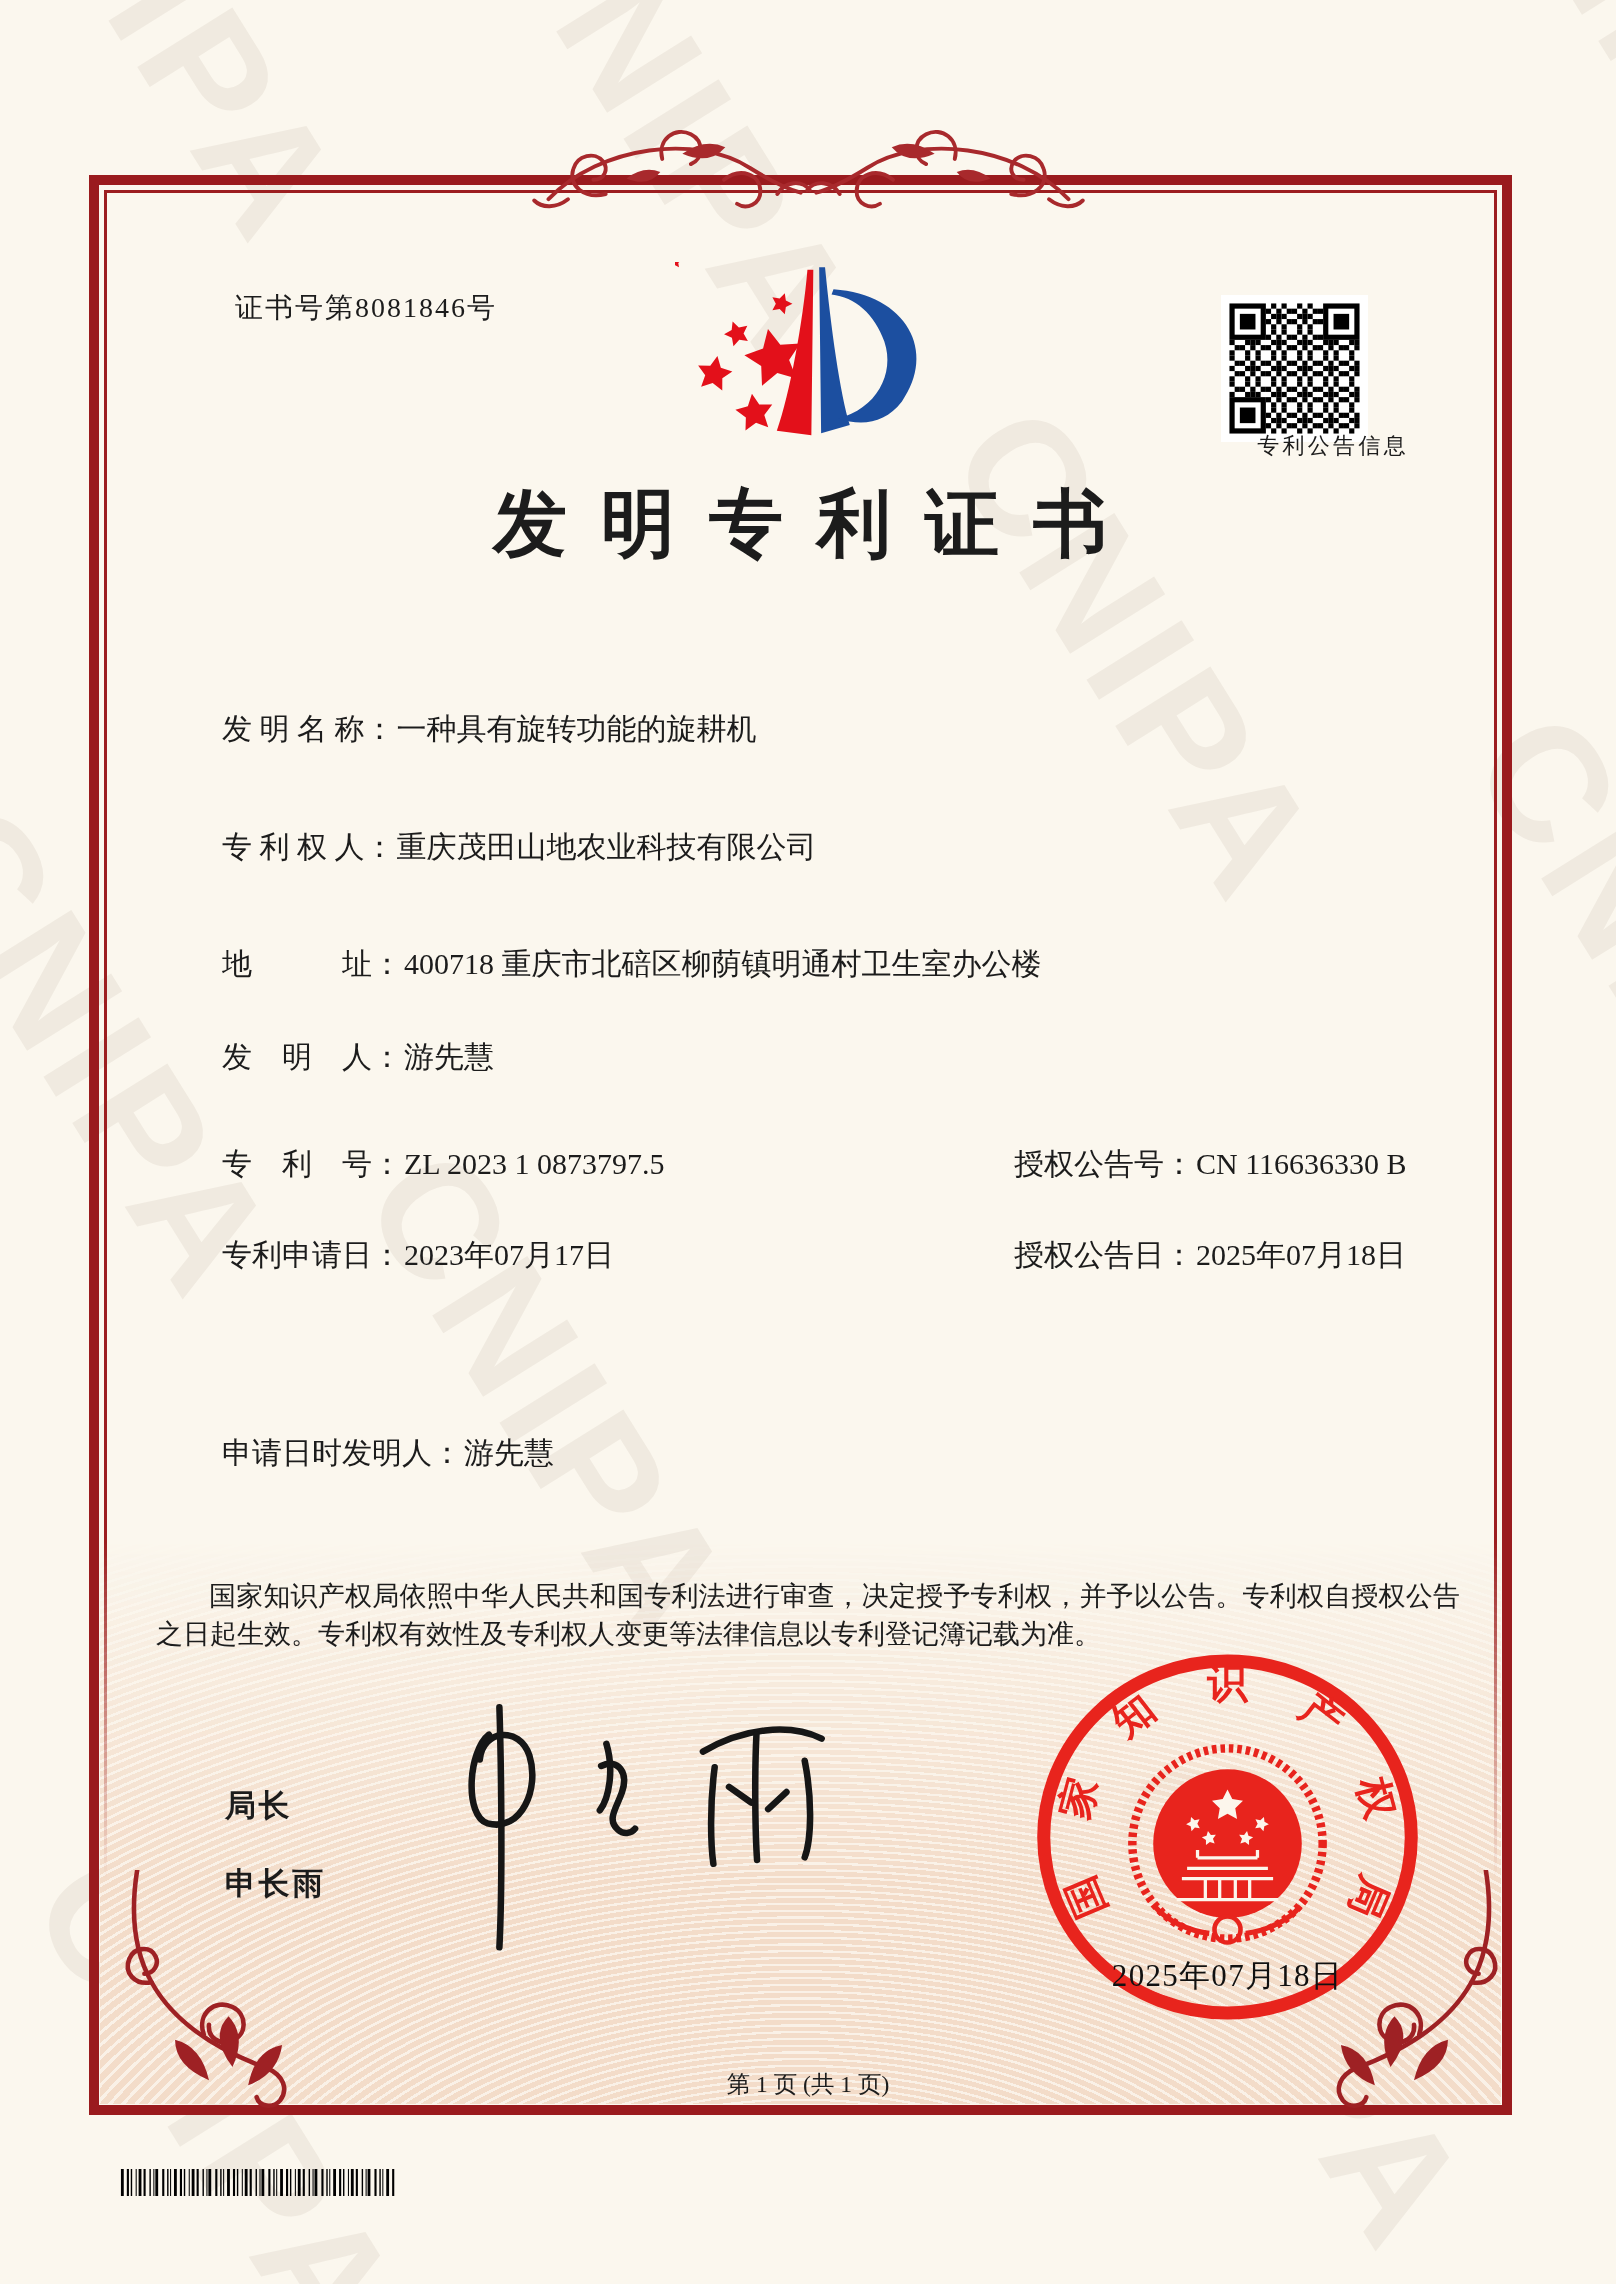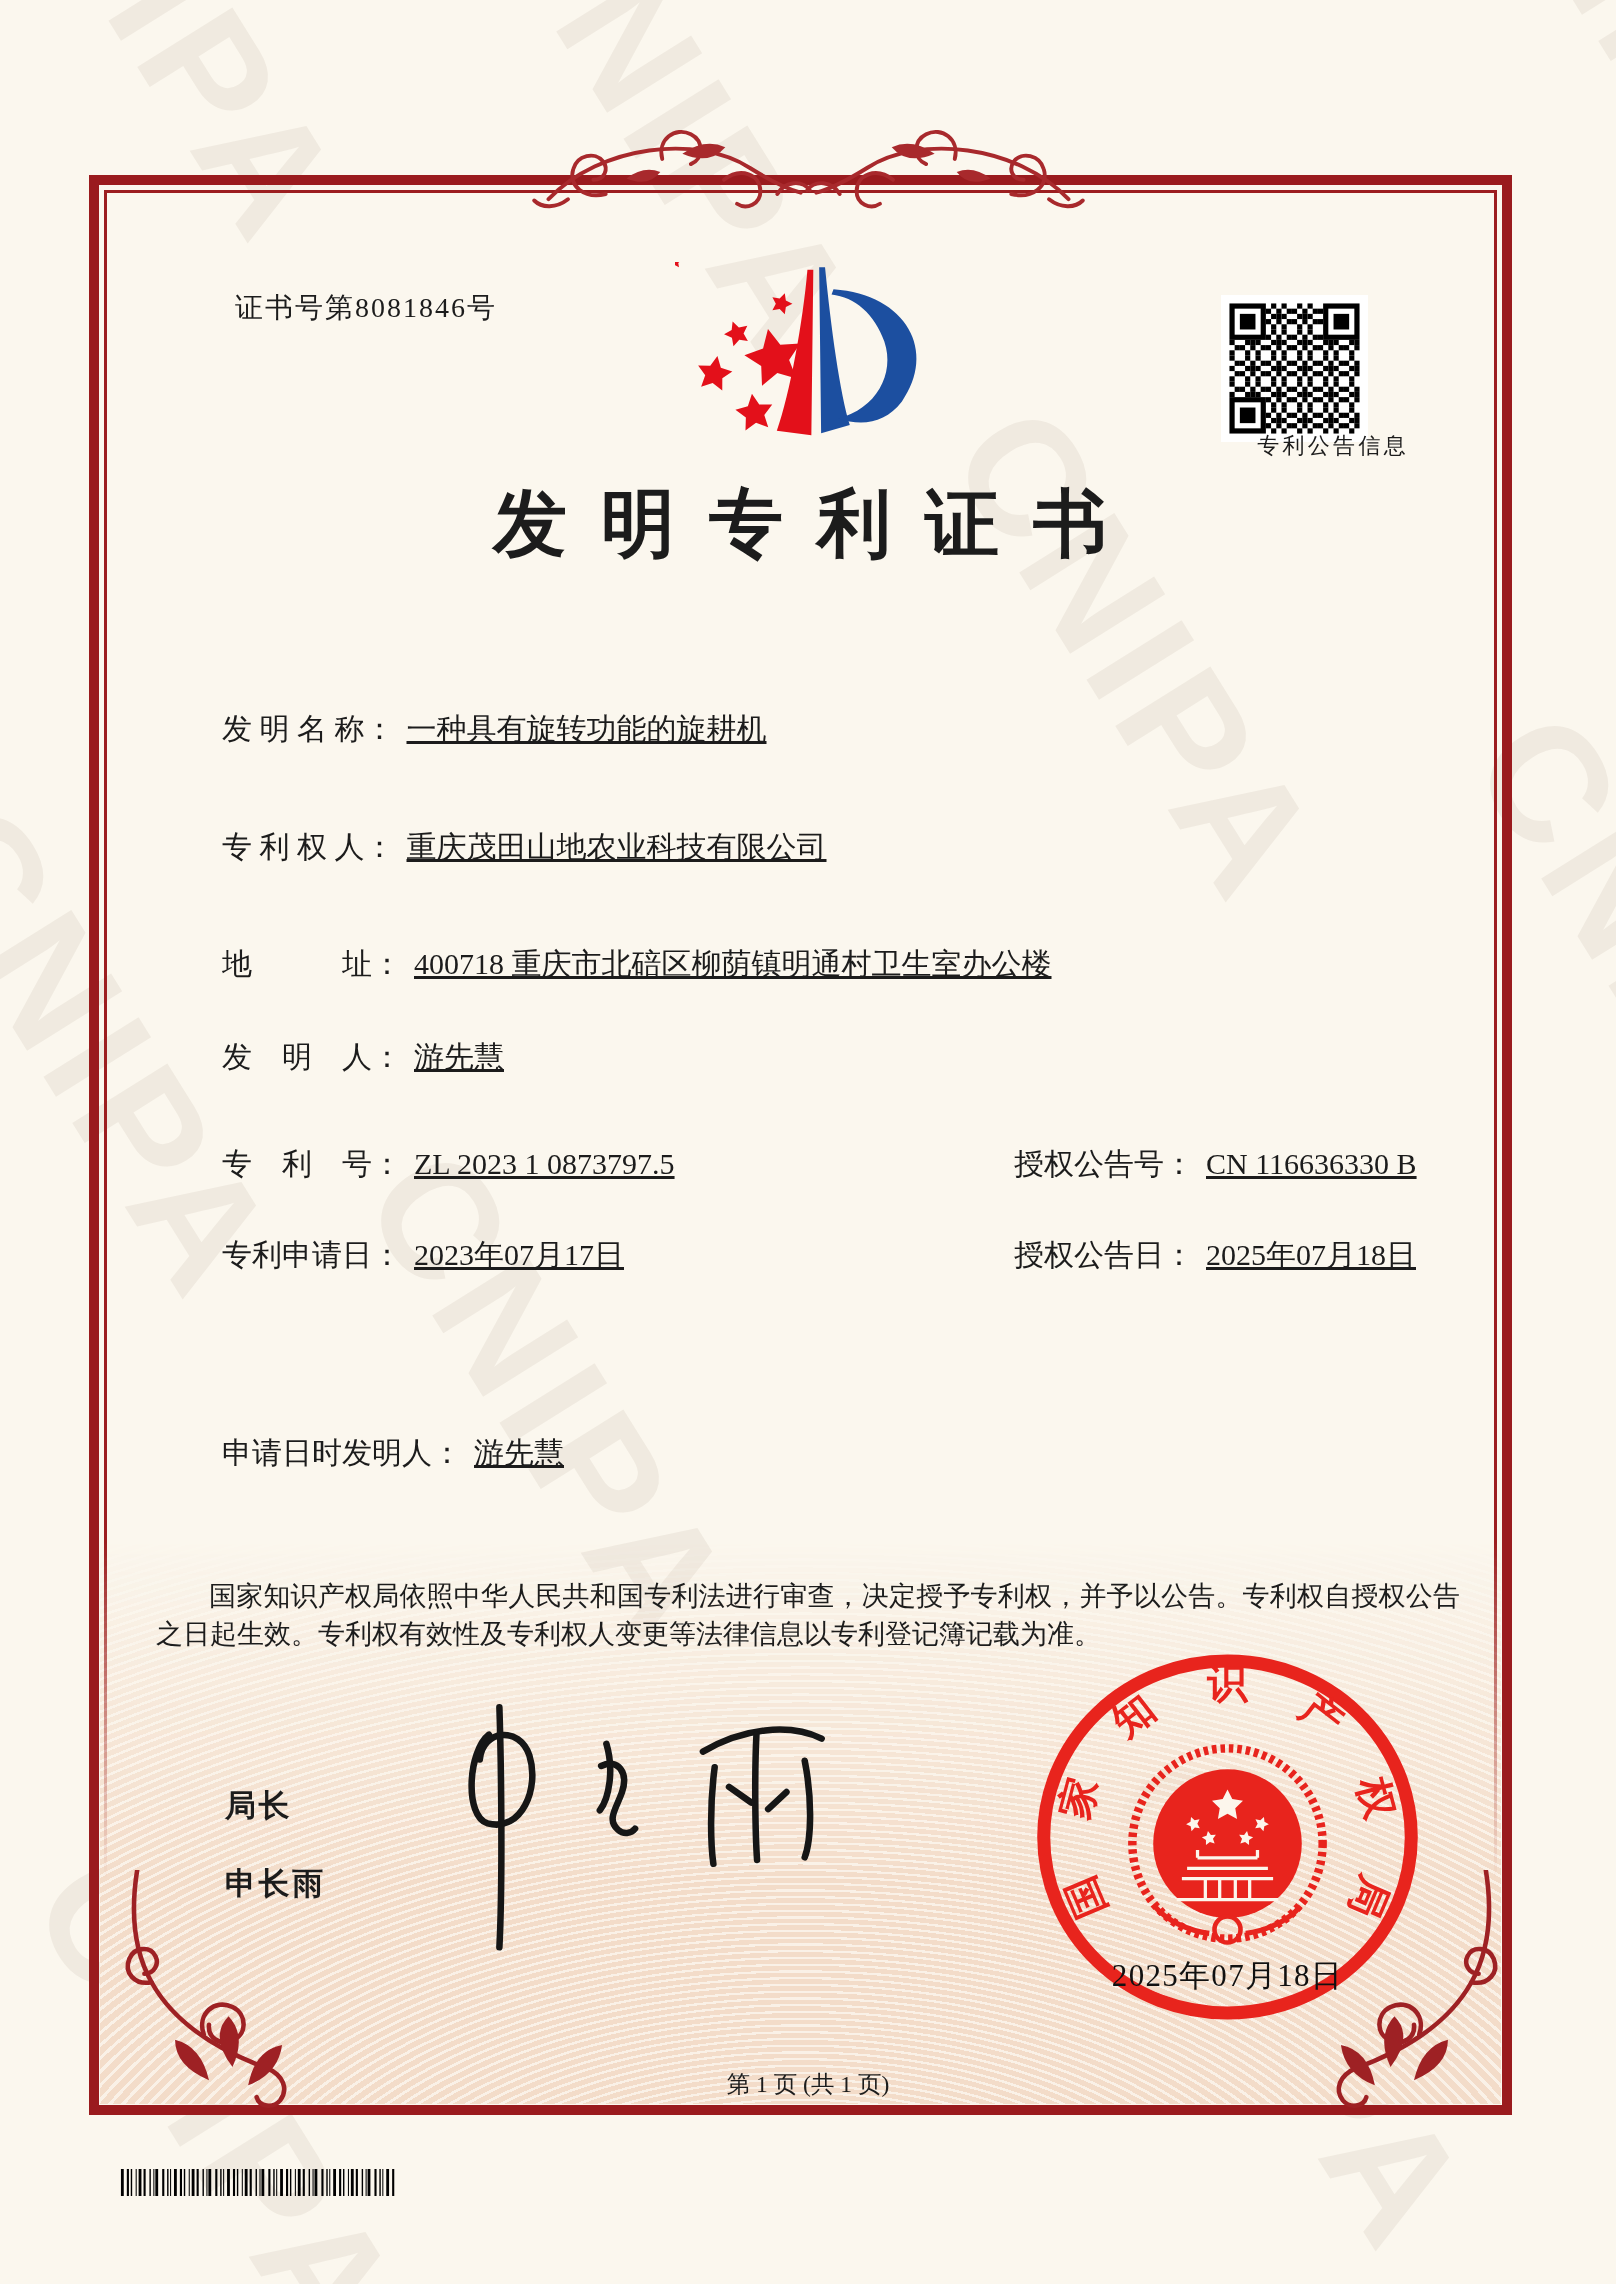--- a/index.html
+++ b/index.html
@@ -25,21 +25,21 @@
   .qr-wrap{position:absolute;left:1221px;top:295px;width:147px;height:147px;background:#fff;}
   .qr-caption{position:absolute;left:1181px;top:431px;width:228px;text-align:right;
               font-size:22px;letter-spacing:3.3px;}
   .title{position:absolute;left:0;top:475px;width:100%;text-align:center;
          font-size:74px;font-weight:bold;letter-spacing:34px;padding-left:18px;
          box-sizing:border-box;}
   
   .row{position:absolute;left:222px;font-size:30px;white-space:nowrap;}
   .row.right-col{left:1014px;}
   .row .lbl{display:inline-block;}
-  .row .val{display:inline-block;margin-left:12px;text-decoration:underline;}
+  .row .val{display:inline-block;margin-left:2px;}
   
   .statement{position:absolute;left:156px;top:1550px;width:1304px;font-size:27px;
              line-height:38px;text-align:justify;text-indent:53px;}
   
   .director-title{position:absolute;left:225px;top:1785px;font-size:31px;font-weight:bold;
                   font-family:Liberation Sans, sans-serif;letter-spacing:2.6px;}
   .director-name{position:absolute;left:225px;top:1863px;font-size:31px;font-weight:bold;
                  font-family:"Liberation Sans","DejaVu Sans",sans-serif;letter-spacing:2.6px;}
   .sign-svg{position:absolute;left:391px;top:1689px;}
   

